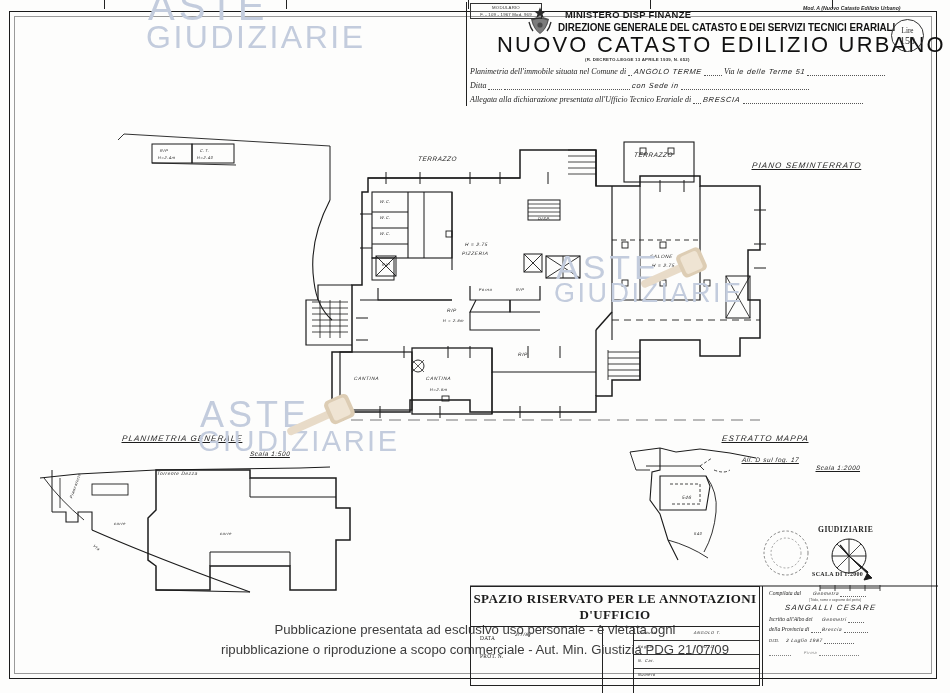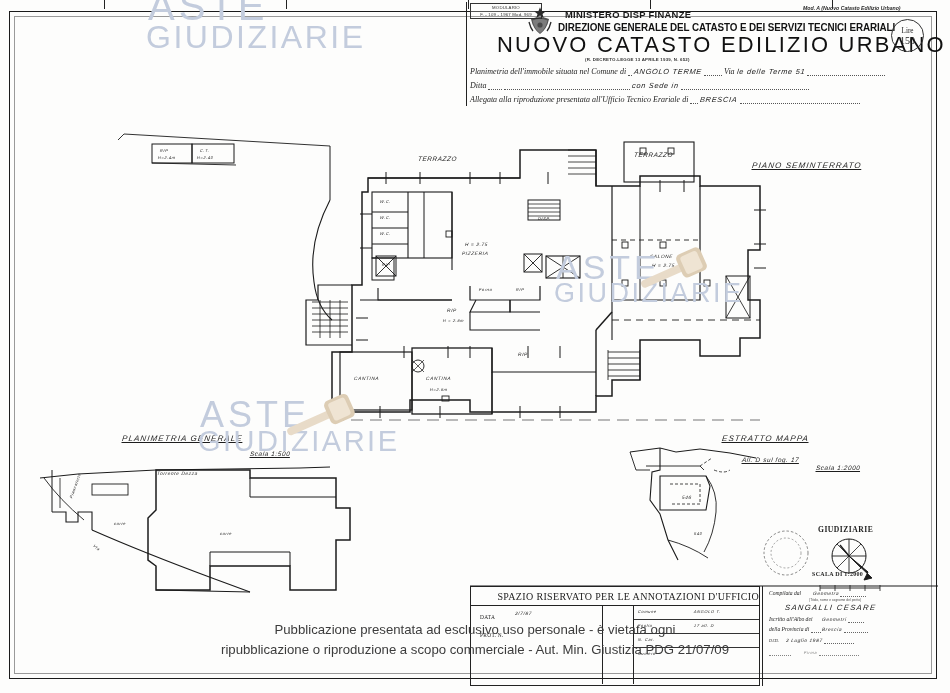--- a/index.html
+++ b/index.html
@@ -56,24 +56,24 @@
   .hw.mid{font-size:6.4px;}
   .hw.sm{font-size:4.8px;}
   .hw.xs{font-size:4px;}
 
   
   .plan{position:absolute;left:0;top:0;width:950px;height:693px;pointer-events:none;}
 
   
   .annbox{position:absolute;left:470px;top:586px;width:290px;height:100px;
       border:1.1px solid #222;box-sizing:border-box;}
-  .annbox .ttl{font-size:10px;font-family:"Liberation Serif",serif;
-      text-align:right;padding-top:3.5px;letter-spacing:.35px;color:#1c1c1c;
+  .annbox .ttl{font-size:13px;font-family:"Liberation Serif",serif;
+      text-align:center;padding-top:3.5px;letter-spacing:.35px;color:#1c1c1c;
       border-bottom:1px solid #222;padding-bottom:3px;font-variant:small-caps;
-      font-weight:normal;}
+      font-weight:bold;}
   .annbox .body{display:flex;height:78px;}
   .annbox .c1{width:131px;border-right:1px solid #222;position:relative;}
   .annbox .c2{width:30px;border-right:1px solid #222;}
   .annbox .c3{flex:1;position:relative;}
   .minirow{border-bottom:.8px solid #333;height:13px;position:relative;}
   .lbl-s{position:absolute;font-size:5.4px;font-variant:small-caps;
       font-family:"Liberation Serif",serif;color:#222;letter-spacing:.3px;}
 
   .geobox{position:absolute;left:762px;top:586px;width:176px;height:100px;
       box-sizing:border-box;border-left:1.1px solid #222;padding:4px 4px 0 6px;}
@@ -151,21 +151,21 @@
 
   <div class="frow" style="top:80px;">
     <span class="lbl">Ditta</span>
     <span class="dots" style="width:14px;">&nbsp;</span>
     <span class="dots" style="width:126px;">&nbsp;</span>
     <span class="hand">con Sede in</span>
     <span class="dots" style="width:128px;">&nbsp;</span>
   </div>
 
   <div class="frow" style="top:94px;">
-    <span class="lbl">Allegata alla riproduzione presentata all'Ufficio Tecnico Erariale di</span>
+    <span class="lbl">Allegata alla dichiarazione presentata all'Ufficio Tecnico Erariale di</span>
     <span class="dots" style="width:8px;">&nbsp;</span>
     <span class="hand">BRESCIA</span>
     <span class="dots" style="width:120px;">&nbsp;</span>
   </div>
 
   <svg class="plan" viewBox="0 0 950 693">
     <g fill="none" stroke="#1b1b1b" stroke-width="1.15">
 
       <path d="M118 140 L124 134 L330 146" stroke-width="0.9"></path>
       <rect x="152" y="144" width="40" height="19" stroke-width="1"></rect>

